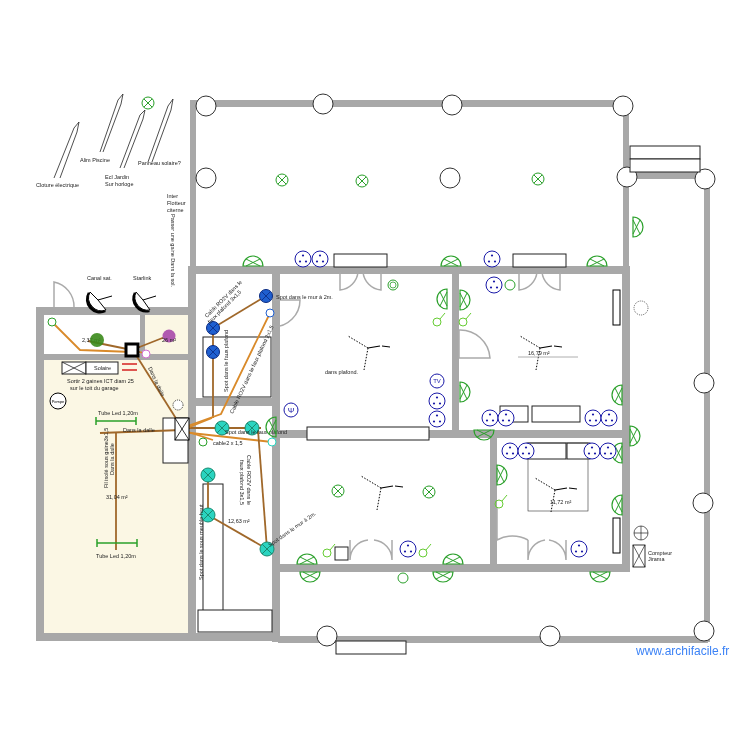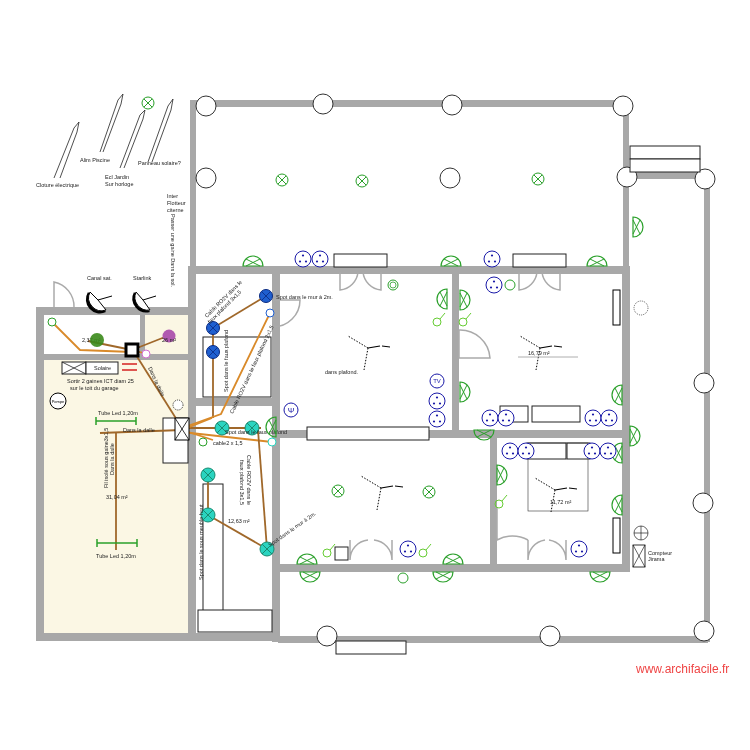--- a/index.html
+++ b/index.html
@@ -1,19 +1,19 @@
 <!DOCTYPE html>
 <html><head>
 <meta charset="utf-8">
 <style>
   html,body{margin:0;padding:0;background:#ffffff;}
   body{width:750px;height:750px;position:relative;overflow:hidden;font-family:"Liberation Sans",sans-serif;}
   svg{position:absolute;left:0;top:0;}
   .lbl-sm{font-family:"Liberation Sans",sans-serif;font-size:5.5px;fill:#222;}
-  .wm{position:absolute;left:636px;top:662px;font-family:"Liberation Sans",sans-serif;font-size:12px;color:#ef4444;}
+  .wm{position:absolute;left:636px;top:644px;font-family:"Liberation Sans",sans-serif;font-size:12px;color:#3b82f6;}
 </style>
 </head>
 <body>
 
 <svg width="750" height="750" viewBox="0 0 750 750" xmlns="http://www.w3.org/2000/svg">
   <defs>
     <g id="lamp">
       <circle r="6" fill="none" stroke="#2aa02a" stroke-width="1"></circle>
       <line x1="-4.2" y1="-4.2" x2="4.2" y2="4.2" stroke="#2aa02a" stroke-width="1"></line>
       <line x1="-4.2" y1="4.2" x2="4.2" y2="-4.2" stroke="#2aa02a" stroke-width="1"></line>

